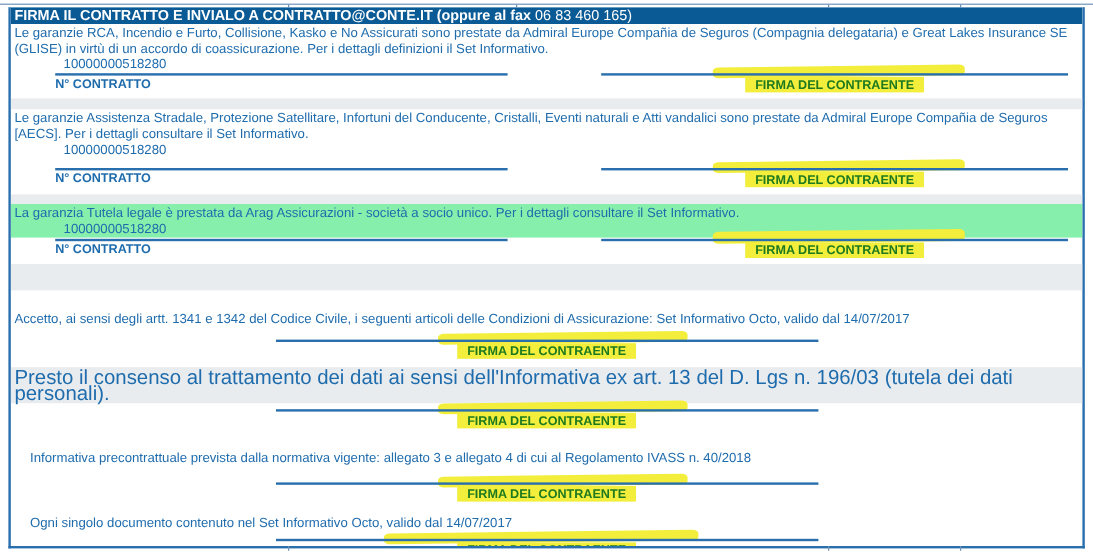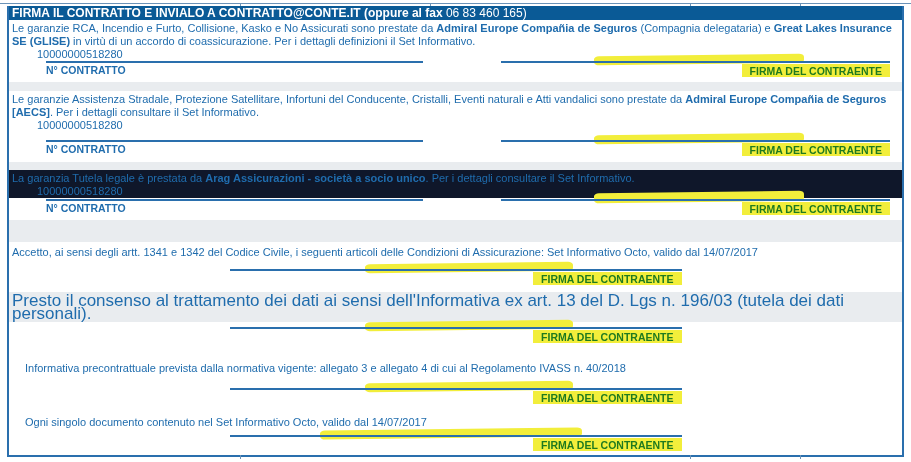--- a/index.html
+++ b/index.html
@@ -17,49 +17,49 @@
   .doc{position:absolute;left:7px;top:6px;width:893px;height:449px;
        border-left:2px solid #2a6fad;border-right:2px solid #2a6fad;border-bottom:2px solid #2a6fad;
        background:#ffffff;overflow:hidden;}
 
   .hdr{background:#0a5a96;color:#ffffff;height:14px;line-height:14px;font-size:12px;
        padding-left:3px;white-space:nowrap;}
   .hdr .hb{font-weight:bold;}
   .hdr .hr{font-weight:normal;margin-top:36px;}
 
   .para{margin:2px 0 0 0;padding:0 4px 0 3px;font-size:11px;line-height:13px;}
-  .para b{font-weight:bold;}
-  .cnum{margin:1px 0 0 28px;font-size:11px;line-height:11px;}
+  .para b{font-weight:normal;}
+  .cnum{margin:1px 0 0 44px;font-size:11px;line-height:11px;}
 
   .sigrow{display:flex;margin-top:1px;}
   .col-left{margin-left:37px;width:377px;}
   .col-right{margin-left:78px;width:389px;position:relative;}
   .rule{border-top:2px solid #2a6fad;height:0;}
   .lab-n{text-align:left;font-size:10.5px;font-weight:bold;line-height:12px;margin-top:1px;}
-  .lab-f{text-align:right;line-height:13px;margin-top:0px;}
+  .lab-f{text-align:center;line-height:13px;margin-top:0px;}
   .hl{background:#f2ee3b;color:#1f7a1f;font-weight:bold;font-size:10.5px;padding:1px 8px 0 8px;}
   .swoosh{position:absolute;top:-6px;left:24%;width:54%;height:9px;background:#f2ee3b;
           border-radius:5px/3px;transform:rotate(-0.7deg);z-index:0;}
   .col-right .rule,.sigc .rule{position:relative;z-index:1;}
 
   .sep{background:#e9ecef;}
   .sep.s1{height:9px;margin-top:4px;}
   .sep.s2{height:8px;margin-top:5px;}
   .sep.s3{height:22px;margin-top:4px;}
-  .graybox{background:#0f172a;padding-top:2px;padding-bottom:1px;}
+  .graybox{background:#86efac;padding-top:2px;padding-bottom:1px;}
 
   .sigc{width:452px;margin:0 auto;position:relative;}
   .sigc .swoosh{left:30%;width:46%;}
 
   .graypara{background:#e9ecef;padding:2px 4px 2px 3px;font-size:17px;line-height:13px;margin-top:6px;}
 
   .mt6{margin-top:6px;} .mt9{margin-top:9px;} .mt10{margin-top:10px;}
   .mt5{margin-top:5px;} .mt18{margin-top:18px;} .mt15{margin-top:15px;}
   .mt13{margin-top:13px;} .mt11{margin-top:11px;}
-  .pt6{padding-top:4px;}
+  .pt6{padding-top:18px;}
   .indent{margin-left:16px;padding-left:0;}
 </style>
 </head>
 <body>
 
 <div class="topline">
   <span class="tick t1"></span>
   <span class="tick t2"></span>
   <span class="tick t3"></span>
   <span class="tick t4"></span>

